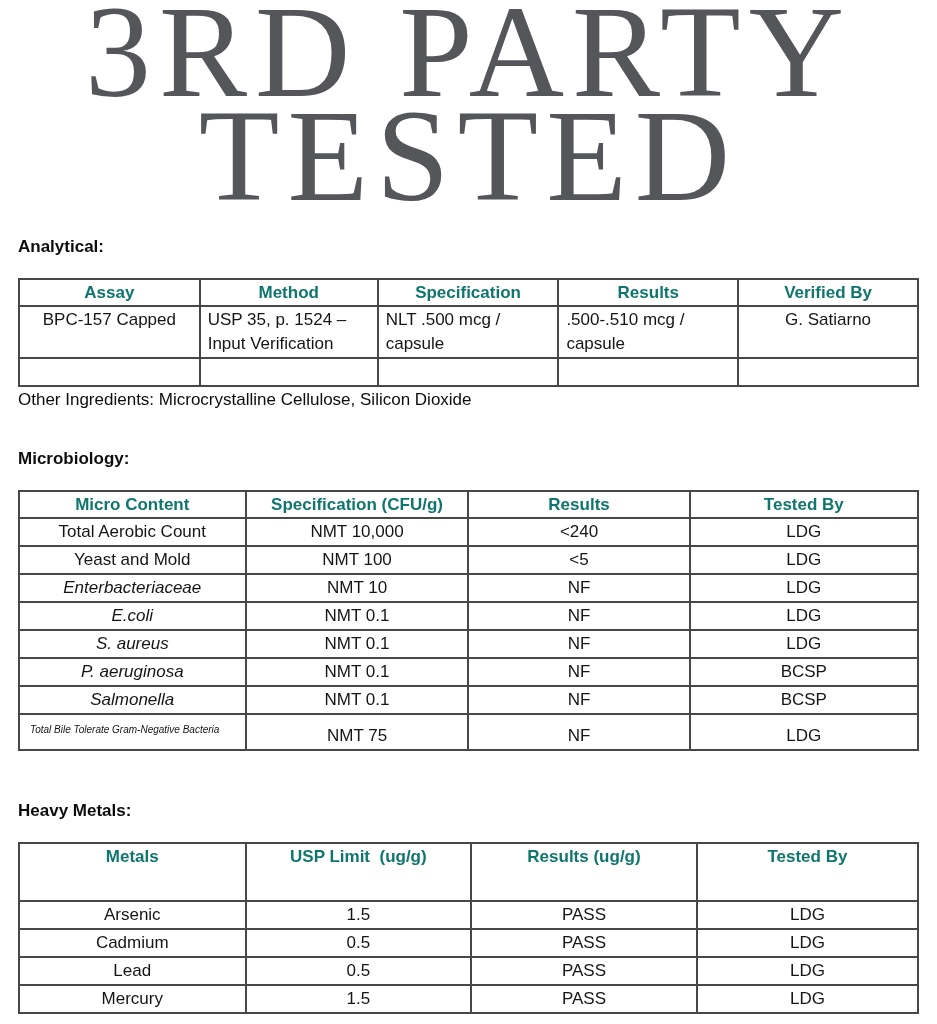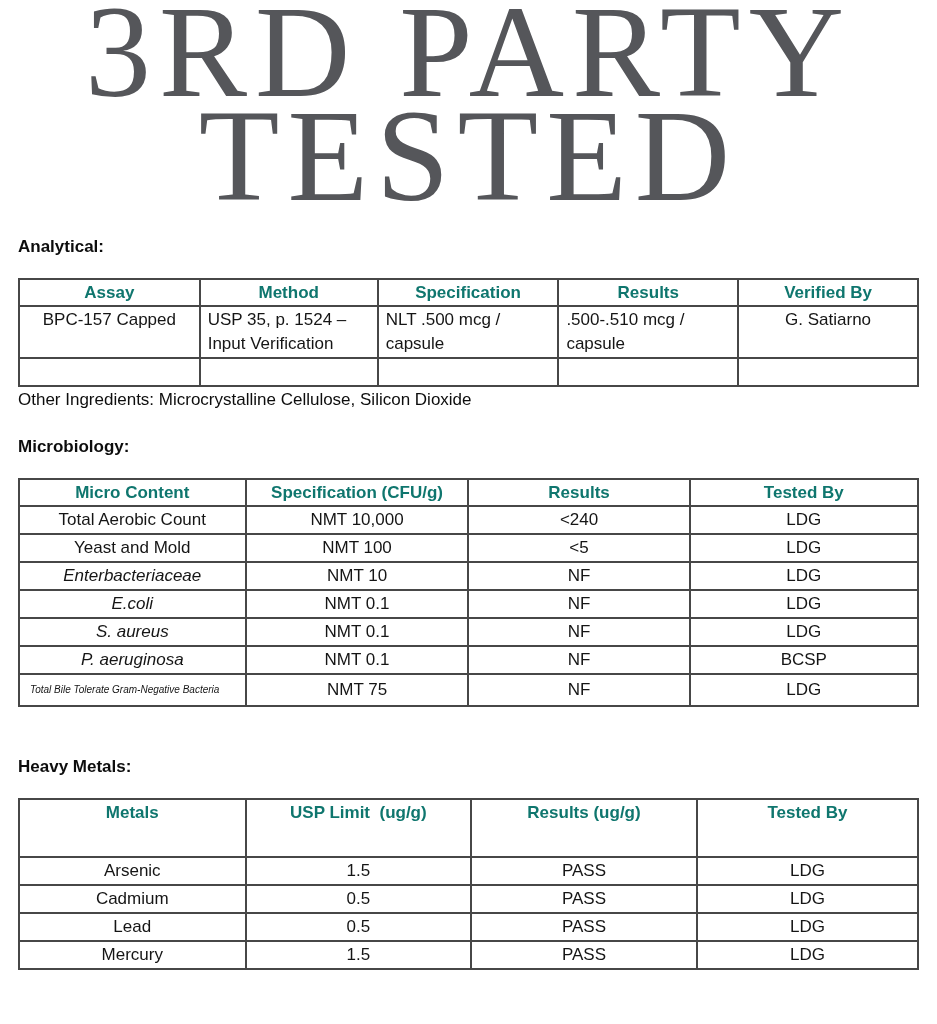--- a/index.html
+++ b/index.html
@@ -26,21 +26,21 @@
   .title .line { display: block; }
 
   
   .section-label {
     font-weight: bold;
     font-size: 17px;
     line-height: 21px;
     color: #0d0d0d;
   }
   .label-analytical { margin-top: 28px; }
-  .label-microbiology { margin-top: 25px; }
+  .label-microbiology { margin-top: 37px; }
   .label-heavy { margin-top: 49px; }
   .note {
     font-size: 17px;
     line-height: 22px;
     margin-top: 2px;
     color: #0d0d0d;
   }
 
   
   table.tbl {
@@ -72,21 +72,21 @@
   .analytical tr.empty-row td { height: 24px; }
   
   .micro { margin-top: 22px; }
   .micro td { line-height: 22px; padding: 1px 6px; }
   .micro td.italic { font-style: italic; }
   .micro tr.tall td.name-cell {
     text-align: left;
     font-size: 10px;
     padding: 3px 10px;
   }
-  .micro tr.tall td { padding-top: 3px; }
+  .micro tr.tall td { padding-top: 9px; }
   
   .heavy { margin-top: 18px; border-radius: 27px; }
   .heavy th { height: 52px; padding-top: 4px; }
   .heavy td { line-height: 22px; padding: 5px 6px; }
 </style>
 </head>
 <body>
 
 <div class="page">
 
@@ -181,20 +181,26 @@
         <td>NMT 0.1</td>
         <td>NF</td>
         <td>LDG</td>
       </tr>
       <tr>
         <td class="name-cell italic">P. aeruginosa</td>
         <td>NMT 0.1</td>
         <td>NF</td>
         <td>BCSP</td>
       </tr>
+      <tr>
+        <td class="name-cell italic">Salmonella</td>
+        <td>NMT 0.1</td>
+        <td>NF</td>
+        <td>BCSP</td>
+      </tr>
       <tr class="tall">
         <td class="name-cell italic">Total Bile Tolerate Gram-Negative Bacteria</td>
         <td>NMT 75</td>
         <td>NF</td>
         <td>LDG</td>
       </tr>
     </tbody>
   </table>
 
   <div class="section-label label-heavy">Heavy Metals:</div>

